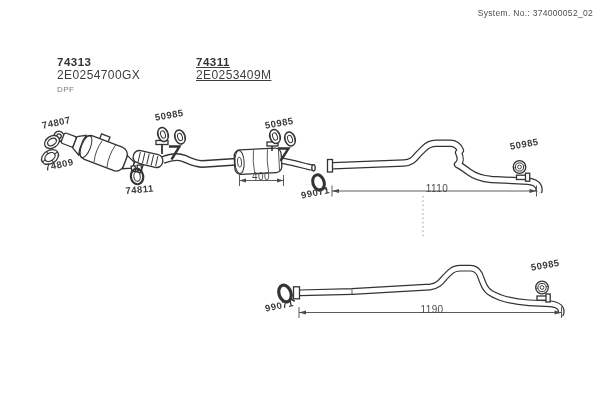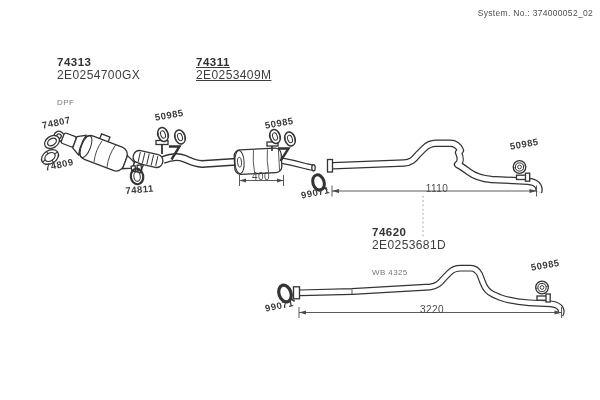--- a/index.html
+++ b/index.html
@@ -4,21 +4,21 @@
 <style>
   html,body{margin:0;padding:0;background:#e8e8e8;}
   #page{position:relative;width:600px;height:400px;background:#ffffff;overflow:hidden;
         font-family:"Liberation Sans",sans-serif;color:#3d3d3d;}
   #diagram-svg{position:absolute;left:0;top:0;}
   .abs{position:absolute;white-space:nowrap;}
   .system-no{right:7px;top:8px;font-size:8.5px;color:#4f4f4f;letter-spacing:.3px;}
   .part-block{line-height:1.05;}
   .part-no{font-size:11.5px;font-weight:bold;color:#323232;letter-spacing:.5px;}
   .part-code{font-size:12px;color:#3d3d3d;letter-spacing:.4px;margin-top:1px;}
-  .part-note{font-size:8px;color:#787878;letter-spacing:.4px;margin-top:17px;}
+  .part-note{font-size:8px;color:#787878;letter-spacing:.4px;margin-top:4px;}
   .callout{font-size:9.5px;font-weight:600;color:#3a3a3a;letter-spacing:.5px;transform-origin:left top;}
   .dim-label{font-size:10px;color:#4a4a4a;letter-spacing:.4px;transform:translateX(-50%);}
   .ln{stroke:#333;fill:none;}
   .white-part{fill:#fff;stroke:#333;stroke-width:1.3;}
   .pipe-o{fill:none;stroke:#333;stroke-linejoin:round;stroke-linecap:butt;}
   .pipe-i{fill:none;stroke:#fff;stroke-linejoin:round;stroke-linecap:butt;}
   .dim{stroke:#4a4a4a;stroke-width:.9;fill:none;}
   .dim-arrow{fill:#4a4a4a;stroke:none;}
 </style>
 </head>
@@ -162,35 +162,30 @@
     <div class="part-code">2E0254700GX</div>
     <div class="part-note">DPF</div>
   </div>
 
   <div class="abs part-block" style="left:196px;top:56px;text-decoration:underline;">
     <div class="part-no">74311</div>
     <div class="part-code">2E0253409M</div>
   </div>
 
 
-  <div class="abs part-block" style="left:372px;top:226px;">
-    <div class="part-no">74620</div>
-    <div class="part-code">2E0253681D</div>
-    <div class="part-note">WB 4325</div>
-  </div>
 
   <div class="abs callout" style="left:41px;top:120px;transform:rotate(-12deg);">74807</div>
   <div class="abs callout" style="left:44px;top:162px;transform:rotate(-12deg);">74809</div>
   <div class="abs callout" style="left:125px;top:185px;transform:rotate(-5deg);">74811</div>
 
   <div class="abs callout" style="left:154px;top:112px;transform:rotate(-10deg);">50985</div>
   <div class="abs callout" style="left:264px;top:120px;transform:rotate(-10deg);">50985</div>
   <div class="abs callout" style="left:509px;top:141px;transform:rotate(-10deg);">50985</div>
   <div class="abs callout" style="left:530px;top:262px;transform:rotate(-10deg);">50985</div>
 
   <div class="abs callout" style="left:300px;top:190px;transform:rotate(-12deg);">99071</div>
   <div class="abs callout" style="left:264px;top:303px;transform:rotate(-12deg);">99071</div>
 
   <div class="abs dim-label" style="left:261px;top:171px;">400</div>
   <div class="abs dim-label" style="left:437px;top:182.5px;">1110</div>
-  <div class="abs dim-label" style="left:432px;top:304px;">3220</div>
+  <div class="abs dim-label" style="left:432px;top:304px;">1190</div>
 
 </div>
 
 </body></html>

